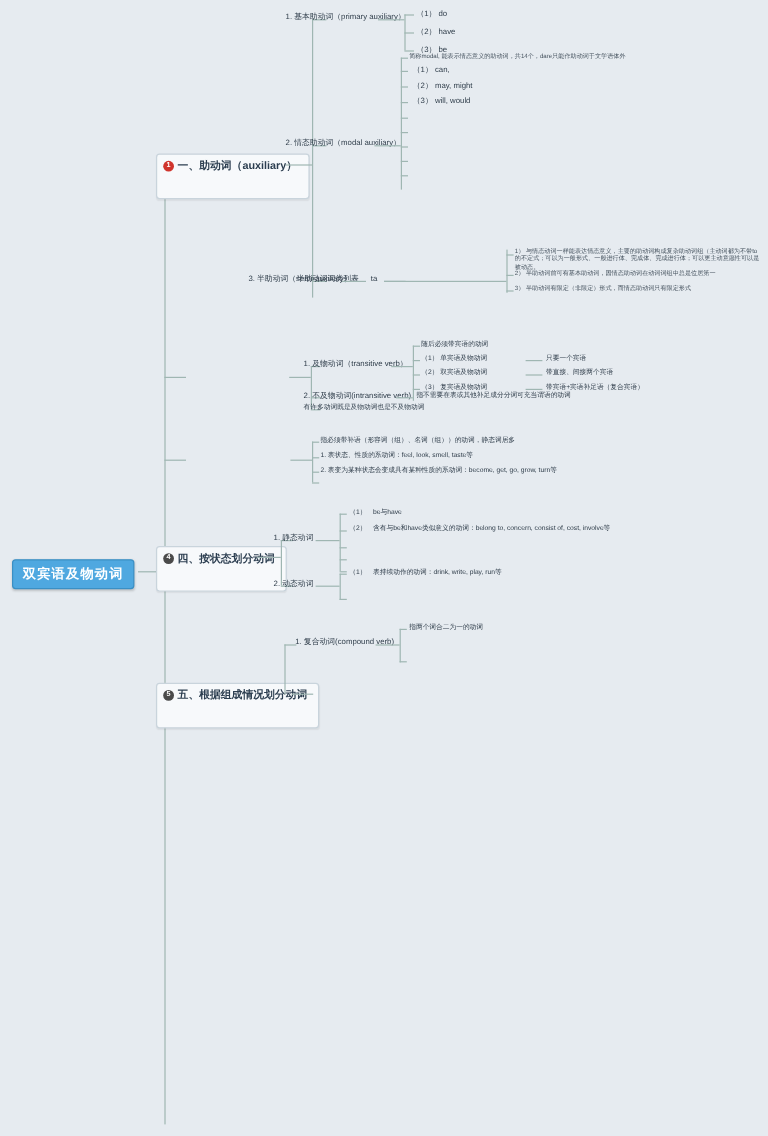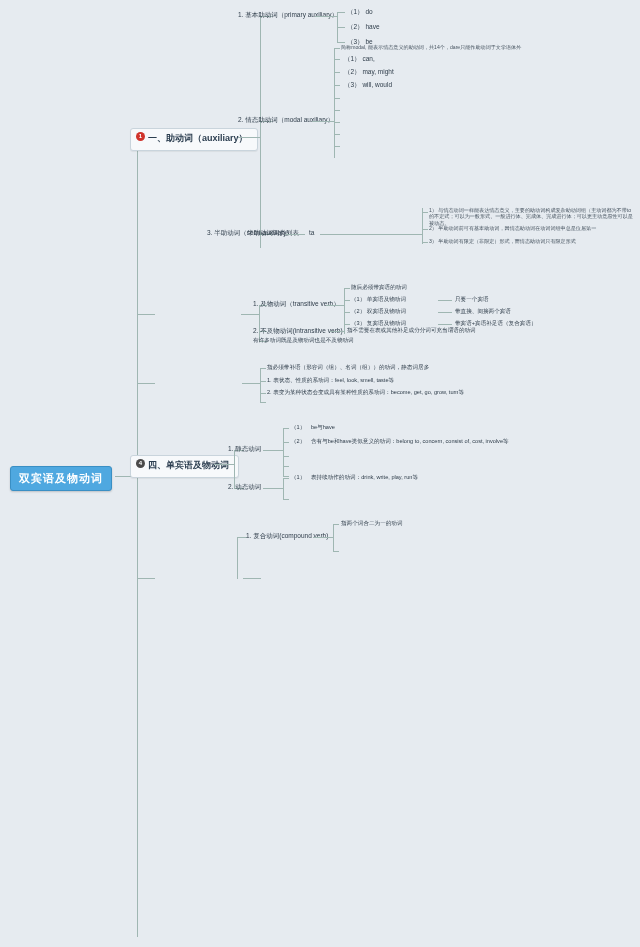--- a/index.html
+++ b/index.html
@@ -31,24 +31,24 @@
     white-space:nowrap;
     box-shadow:0 1px 2px rgba(0,0,0,.18);
   }
 
   
   .lvl1{
     position:absolute;
     background:#f7f9fb;
     border:1px solid #c9d4dc;
     border-radius:3px;
-    padding:3px 9px 5px 5px;
+    padding:3px 9px 20px 5px;
     font-size:9px;
     white-space:nowrap;
-    display:flex;gap:3px;
+    display:flex;align-items:center;gap:3px;
     box-shadow:0 1px 1px rgba(0,0,0,.06);
   }
   .badge{
     display:inline-block;width:9px;height:9px;border-radius:50%;
     color:#fff;font-size:6px;line-height:9px;text-align:center;
     font-weight:bold;flex:0 0 auto;
   }
   .b-red{background:#d0342c;}
   .b-orange{background:#e07a1f;}
   .b-blue{background:#2f7fc4;}
@@ -173,21 +173,21 @@
   <div class="node sm" style="left:267px;top:364px;">指必须带补语（形容词（组）、名词（组））的动词，静态词居多</div>
   <div class="ln lnh" style="left:260px;top:381px;width:6px;"></div>
   <div class="node sm" style="left:267px;top:377px;">1. 表状态、性质的系动词：feel, look, smell, taste等</div>
   <div class="ln lnh" style="left:260px;top:393px;width:6px;"></div>
   <div class="node sm" style="left:267px;top:389px;">2. 表变为某种状态会变成具有某种性质的系动词：become, get, go, grow, turn等</div>
   <div class="ln lnh" style="left:260px;top:402px;width:6px;"></div>
 
   <div class="ln lnh" style="left:137px;top:464px;width:18px;"></div>
   <div class="lvl1" style="left:130px;top:455px;">
     <span class="badge b-dark">4</span>
-    <span class="t">四、单宾语及物动词</span>
+    <span class="t">四、按状态划分动词</span>
   </div>
   <div class="ln lnh" style="left:214px;top:464px;width:20px;"></div>
   <div class="ln lnv" style="left:234px;top:450px;height:38px;"></div>
 
   <div class="ln lnh" style="left:234px;top:450px;width:10px;"></div>
   <div class="node" style="left:228px;top:445px;">1. 静态动词</div>
   <div class="ln lnh" style="left:263px;top:450px;width:20px;"></div>
   <div class="ln lnv" style="left:283px;top:428px;height:48px;"></div>
   <div class="ln lnh" style="left:283px;top:428px;width:6px;"></div>
   <div class="node sm" style="left:291px;top:424px;">（1）　be与have</div>
@@ -199,20 +199,24 @@
 
   <div class="ln lnh" style="left:234px;top:488px;width:10px;"></div>
   <div class="node" style="left:228px;top:483px;">2. 动态动词</div>
   <div class="ln lnh" style="left:263px;top:488px;width:20px;"></div>
   <div class="ln lnv" style="left:283px;top:478px;height:22px;"></div>
   <div class="ln lnh" style="left:283px;top:478px;width:6px;"></div>
   <div class="node sm" style="left:291px;top:474px;">（1）　表持续动作的动词：drink, write, play, run等</div>
   <div class="ln lnh" style="left:283px;top:499px;width:6px;"></div>
 
   <div class="ln lnh" style="left:137px;top:578px;width:18px;"></div>
+  <div class="lvl1" style="left:130px;top:569px;">
+    <span class="badge b-dark">5</span>
+    <span class="t">五、根据组成情况划分动词</span>
+  </div>
   <div class="ln lnh" style="left:243px;top:578px;width:18px;"></div>
   <div class="ln lnv" style="left:237px;top:537px;height:42px;"></div>
   <div class="ln lnh" style="left:237px;top:537px;width:10px;"></div>
   <div class="node" style="left:246px;top:532px;">1. 复合动词(compound verb)</div>
   <div class="ln lnh" style="left:313px;top:537px;width:20px;"></div>
   <div class="ln lnv" style="left:333px;top:524px;height:28px;"></div>
   <div class="ln lnh" style="left:333px;top:524px;width:6px;"></div>
   <div class="node sm" style="left:341px;top:520px;">指两个词合二为一的动词</div>
   <div class="ln lnh" style="left:333px;top:551px;width:6px;"></div>
 

